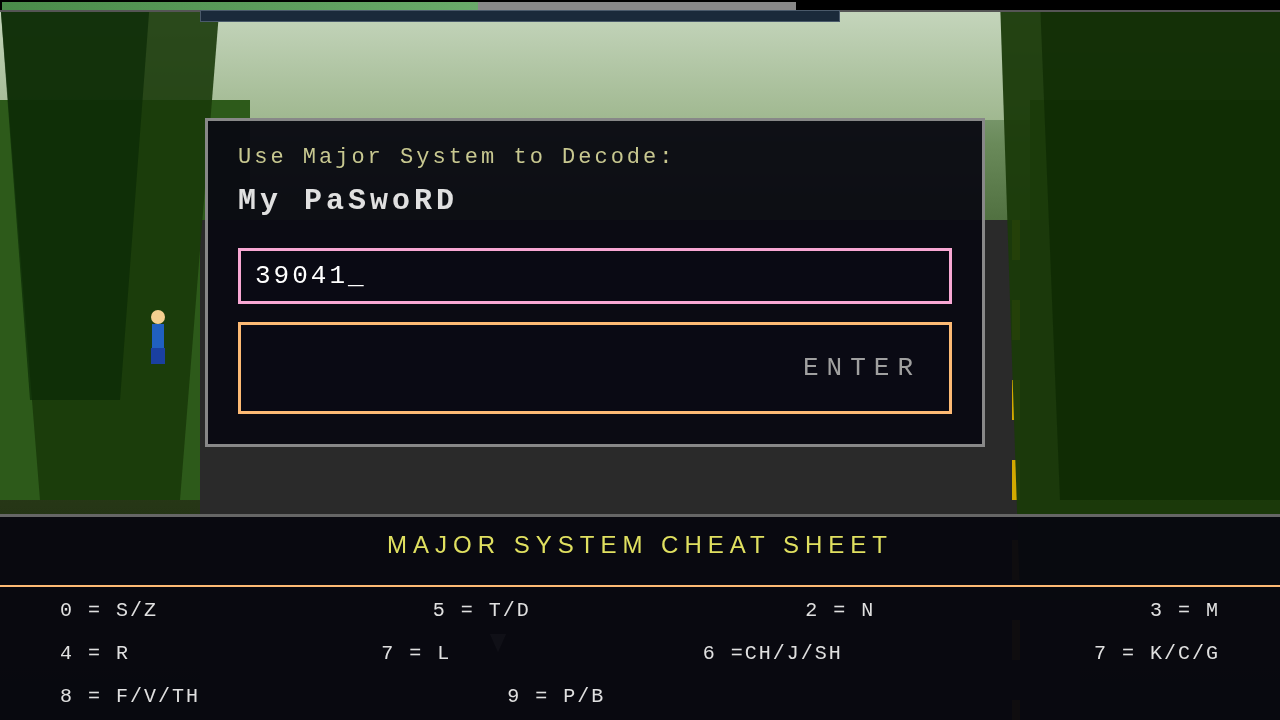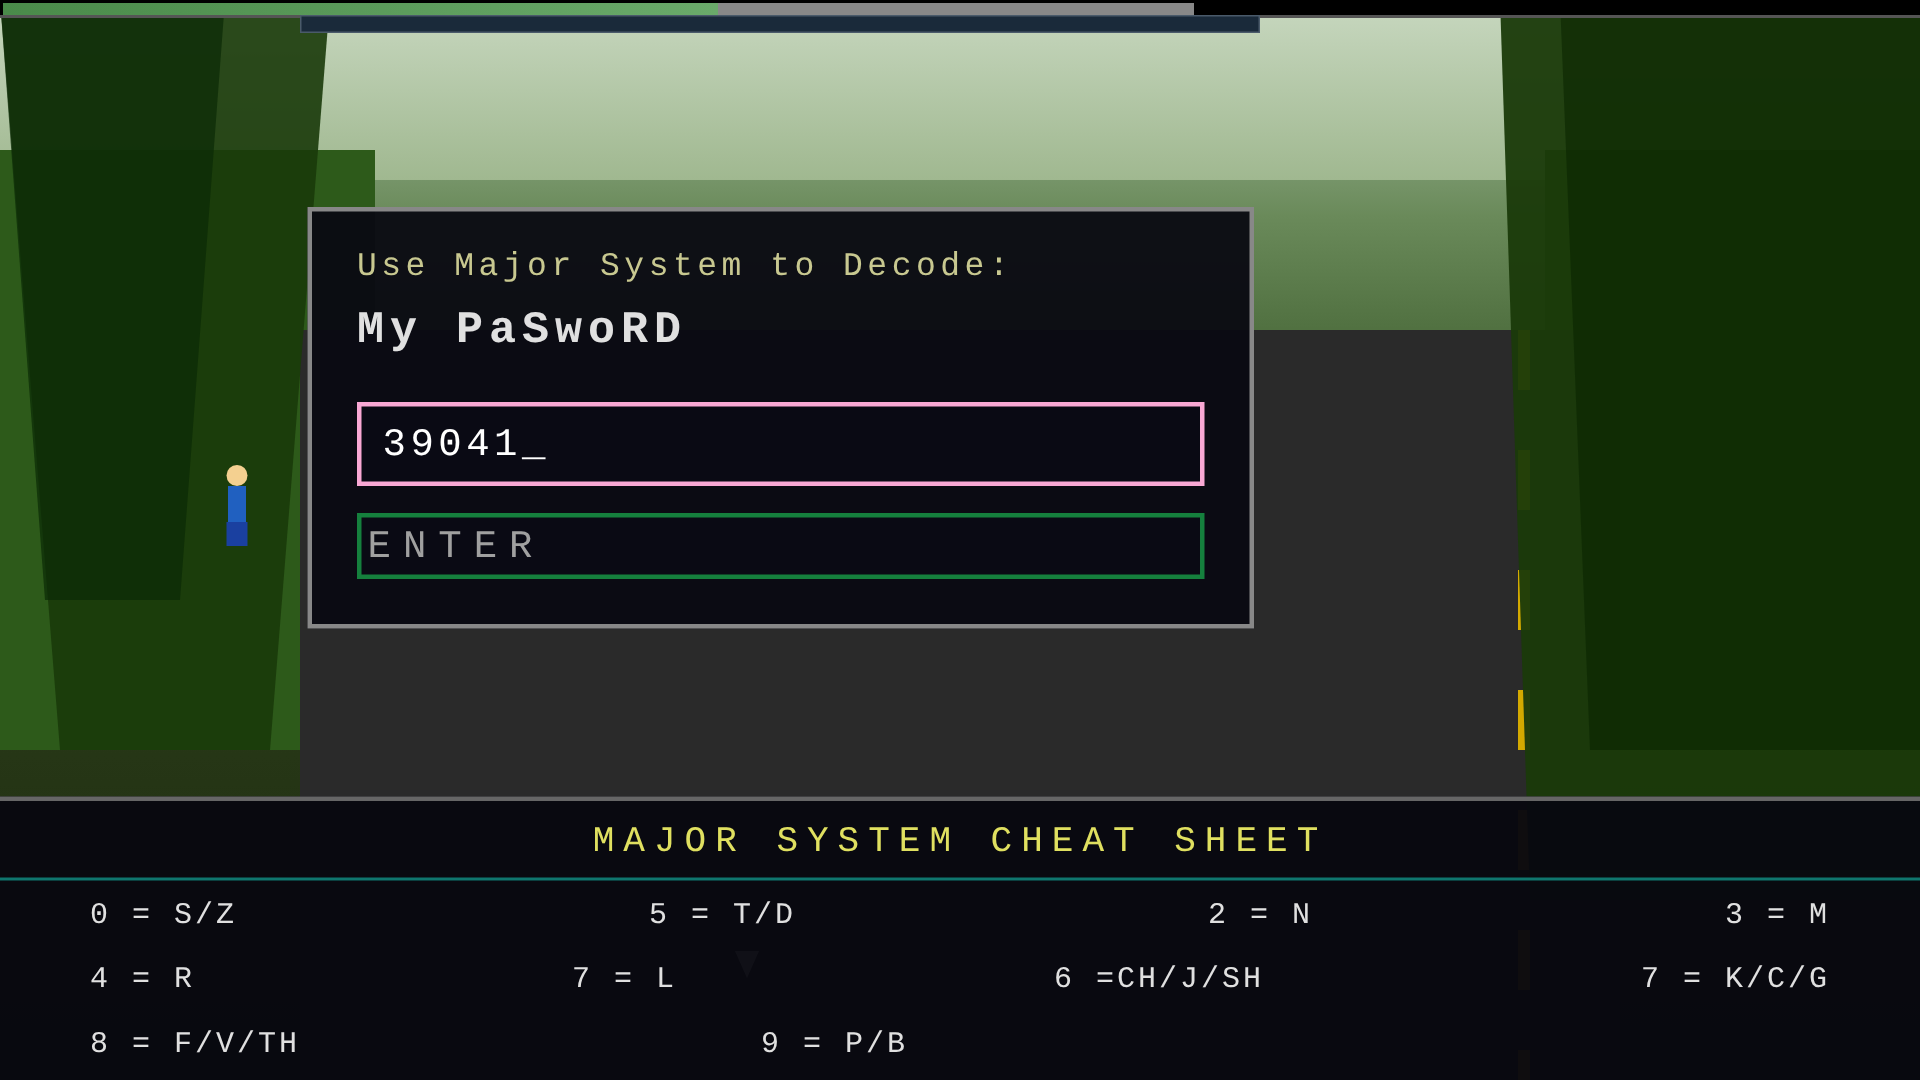--- a/index.html
+++ b/index.html
@@ -120,25 +120,24 @@
       background: linear-gradient(90deg, #4a8a4a 0%, #6aaa6a 60%, #888 60%, #888 100%);
       width: 62%;
     }
 
     
     .dialog-box {
       position: absolute;
       top: 118px;
       left: 205px;
       right: 250px;
-      width: 631px;
+      width: 780px;
       background: rgba(10, 10, 18, 0.95);
       border: 3px solid #888;
       padding: 24px 30px 30px 30px;
-      margin-top: 20px;
     }
 
     .dialog-instruction {
       color: #c8c890;
       font-size: 22px;
       letter-spacing: 3px;
       margin-bottom: 14px;
       font-family: 'Courier New', Courier, monospace;
     }
 
@@ -160,28 +159,28 @@
       font-family: 'Courier New', Courier, monospace;
       padding: 10px 14px;
       letter-spacing: 3px;
       outline: none;
       margin-bottom: 18px;
     }
 
     .enter-button {
       width: 100%;
       background: #0a0a14;
-      border: 3px solid #15803d;
+      border: 3px solid #fdba74;
       color: #a0a0a0;
       font-size: 26px;
       font-family: 'Courier New', Courier, monospace;
       letter-spacing: 8px;
-      padding: 4px;
+      padding: 28px;
       cursor: pointer;
-      text-align: left;
+      text-align: right;
       display: block;
     }
 
     
     .cursor {
       position: absolute;
       bottom: 68px;
       left: 490px;
       width: 0;
       height: 0;
@@ -199,24 +198,24 @@
       left: 0;
       right: 0;
       background: rgba(8, 8, 16, 0.97);
       border-top: 3px solid #666;
     }
 
     .cheat-title {
       text-align: center;
       color: #e0e060;
       font-size: 24px;
-      font-family: Liberation Mono, monospace;
+      font-family: Liberation Sans, sans-serif;
       letter-spacing: 6px;
-      padding: 14px 0 10px 0;
-      border-bottom: 2px solid #0f766e;
+      padding: 14px 0 26px 0;
+      border-bottom: 2px solid #fdba74;
     }
 
     .cheat-content {
       padding: 12px 60px;
       display: flex;
       flex-direction: column;
       gap: 20px;
     }
 
     .cheat-items {

